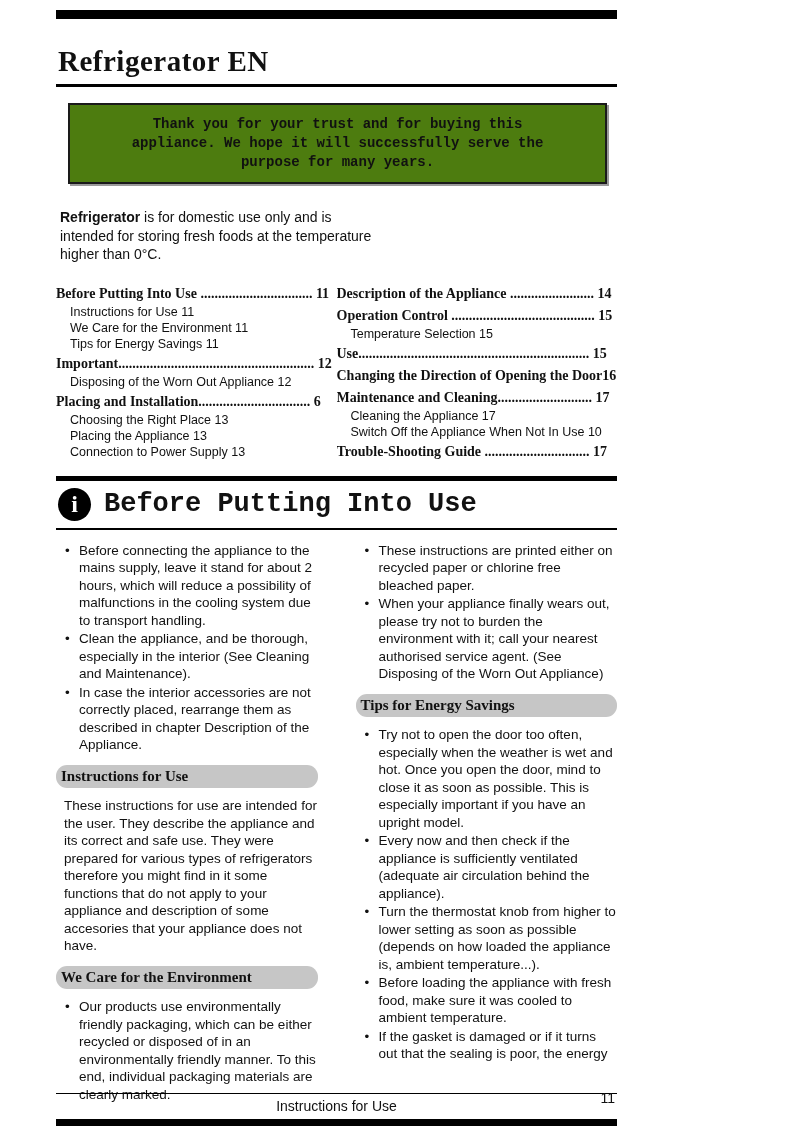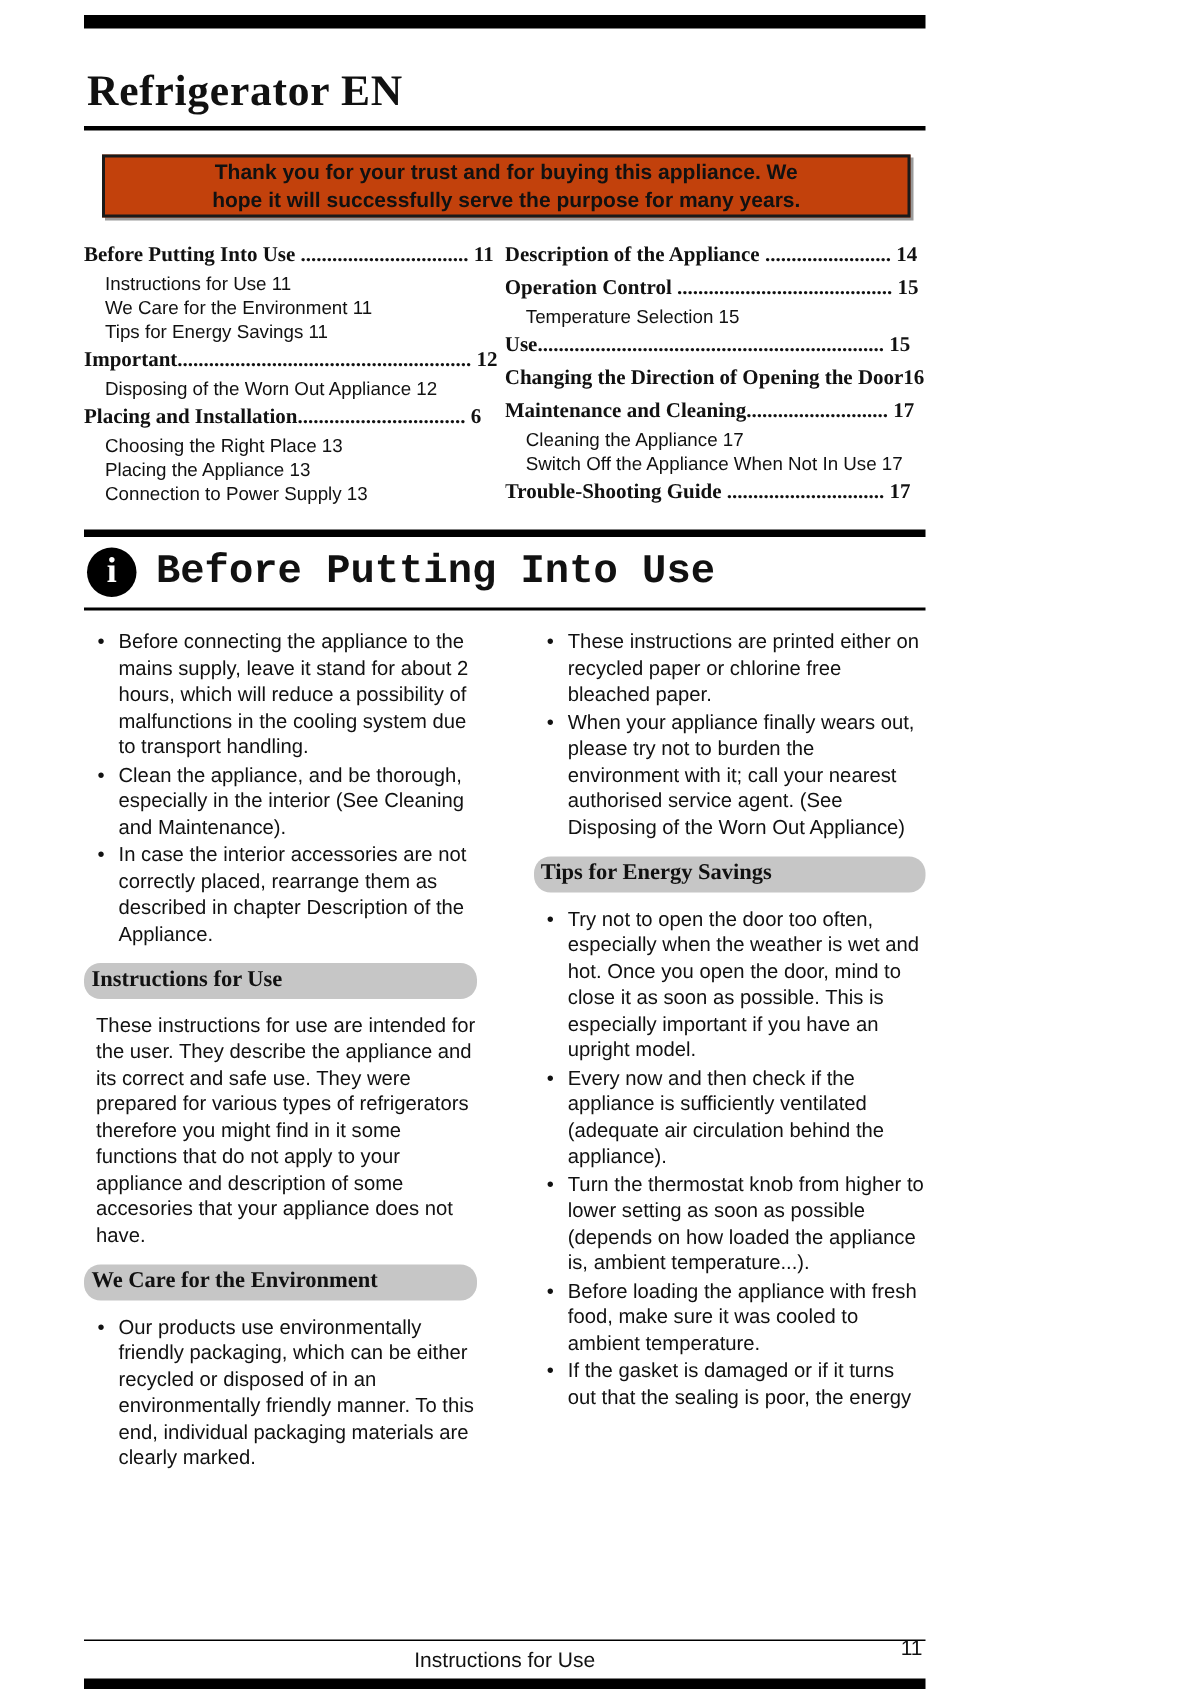--- a/index.html
+++ b/index.html
@@ -24,24 +24,24 @@
     font-weight: bold;
     font-size: 29px;
     margin: 26px 0 6px 2px;
     letter-spacing: 0.5px;
   }
 
   .thanks-box {
     margin: 16px 10px 0 12px;
     border: 2px solid #1a1a1a;
     box-shadow: 2px 2px 0 #9a9a9a;
-    background: #c2410c;
-    padding: 0 56px;
+    background: #4d7c0f;
+    padding: 10px 56px;
     text-align: center;
-    font-family: Liberation Sans, sans-serif;
+    font-family: Liberation Mono, monospace;
     font-weight: bold;
     font-size: 14px;
     line-height: 19px;
   }
 
   .intro {
     width: 312px;
     margin: 24px 0 18px 4px;
     font-size: 14px;
     line-height: 18.5px;
@@ -131,20 +131,21 @@
 
     <div class="rule-top"></div>
 
     <h1 class="doc-title">Refrigerator EN</h1>
     <div class="rule-medium"></div>
 
     <div class="thanks-box">
       <span>Thank you for your trust and for buying this appliance. We hope it will successfully serve the purpose for many years.</span>
     </div>
 
+    <p class="intro"><b>Refrigerator</b><span> is for domestic use only and is intended for storing fresh foods at the temperature higher than 0°C.</span></p>
 
     <div class="toc">
       <div class="toc-col">
         <div class="toc-main">Before Putting Into Use ................................ 11</div>
         <div class="toc-sub">Instructions for Use 11</div>
         <div class="toc-sub">We Care for the Environment 11</div>
         <div class="toc-sub">Tips for Energy Savings 11</div>
         <div class="toc-main">Important........................................................ 12</div>
         <div class="toc-sub">Disposing of the Worn Out Appliance 12</div>
         <div class="toc-main">Placing and Installation................................ 6</div>
@@ -153,21 +154,21 @@
         <div class="toc-sub">Connection to Power Supply 13</div>
       </div>
       <div class="toc-col">
         <div class="toc-main">Description of the Appliance ........................ 14</div>
         <div class="toc-main">Operation Control ......................................... 15</div>
         <div class="toc-sub">Temperature Selection 15</div>
         <div class="toc-main">Use.................................................................. 15</div>
         <div class="toc-main">Changing the Direction of Opening the Door16</div>
         <div class="toc-main">Maintenance and Cleaning........................... 17</div>
         <div class="toc-sub">Cleaning the Appliance 17</div>
-        <div class="toc-sub">Switch Off the Appliance When Not In Use 17</div>
+        <div class="toc-sub">Switch Off the Appliance When Not In Use 10</div>
         <div class="toc-main">Trouble-Shooting Guide .............................. 17</div>
       </div>
     </div>
 
     <div class="rule-thick"></div>
     <div class="section-heading">
       <span class="info-icon">
           <span>i</span>
         </span>
       <span class="section-title">Before Putting Into Use</span>

